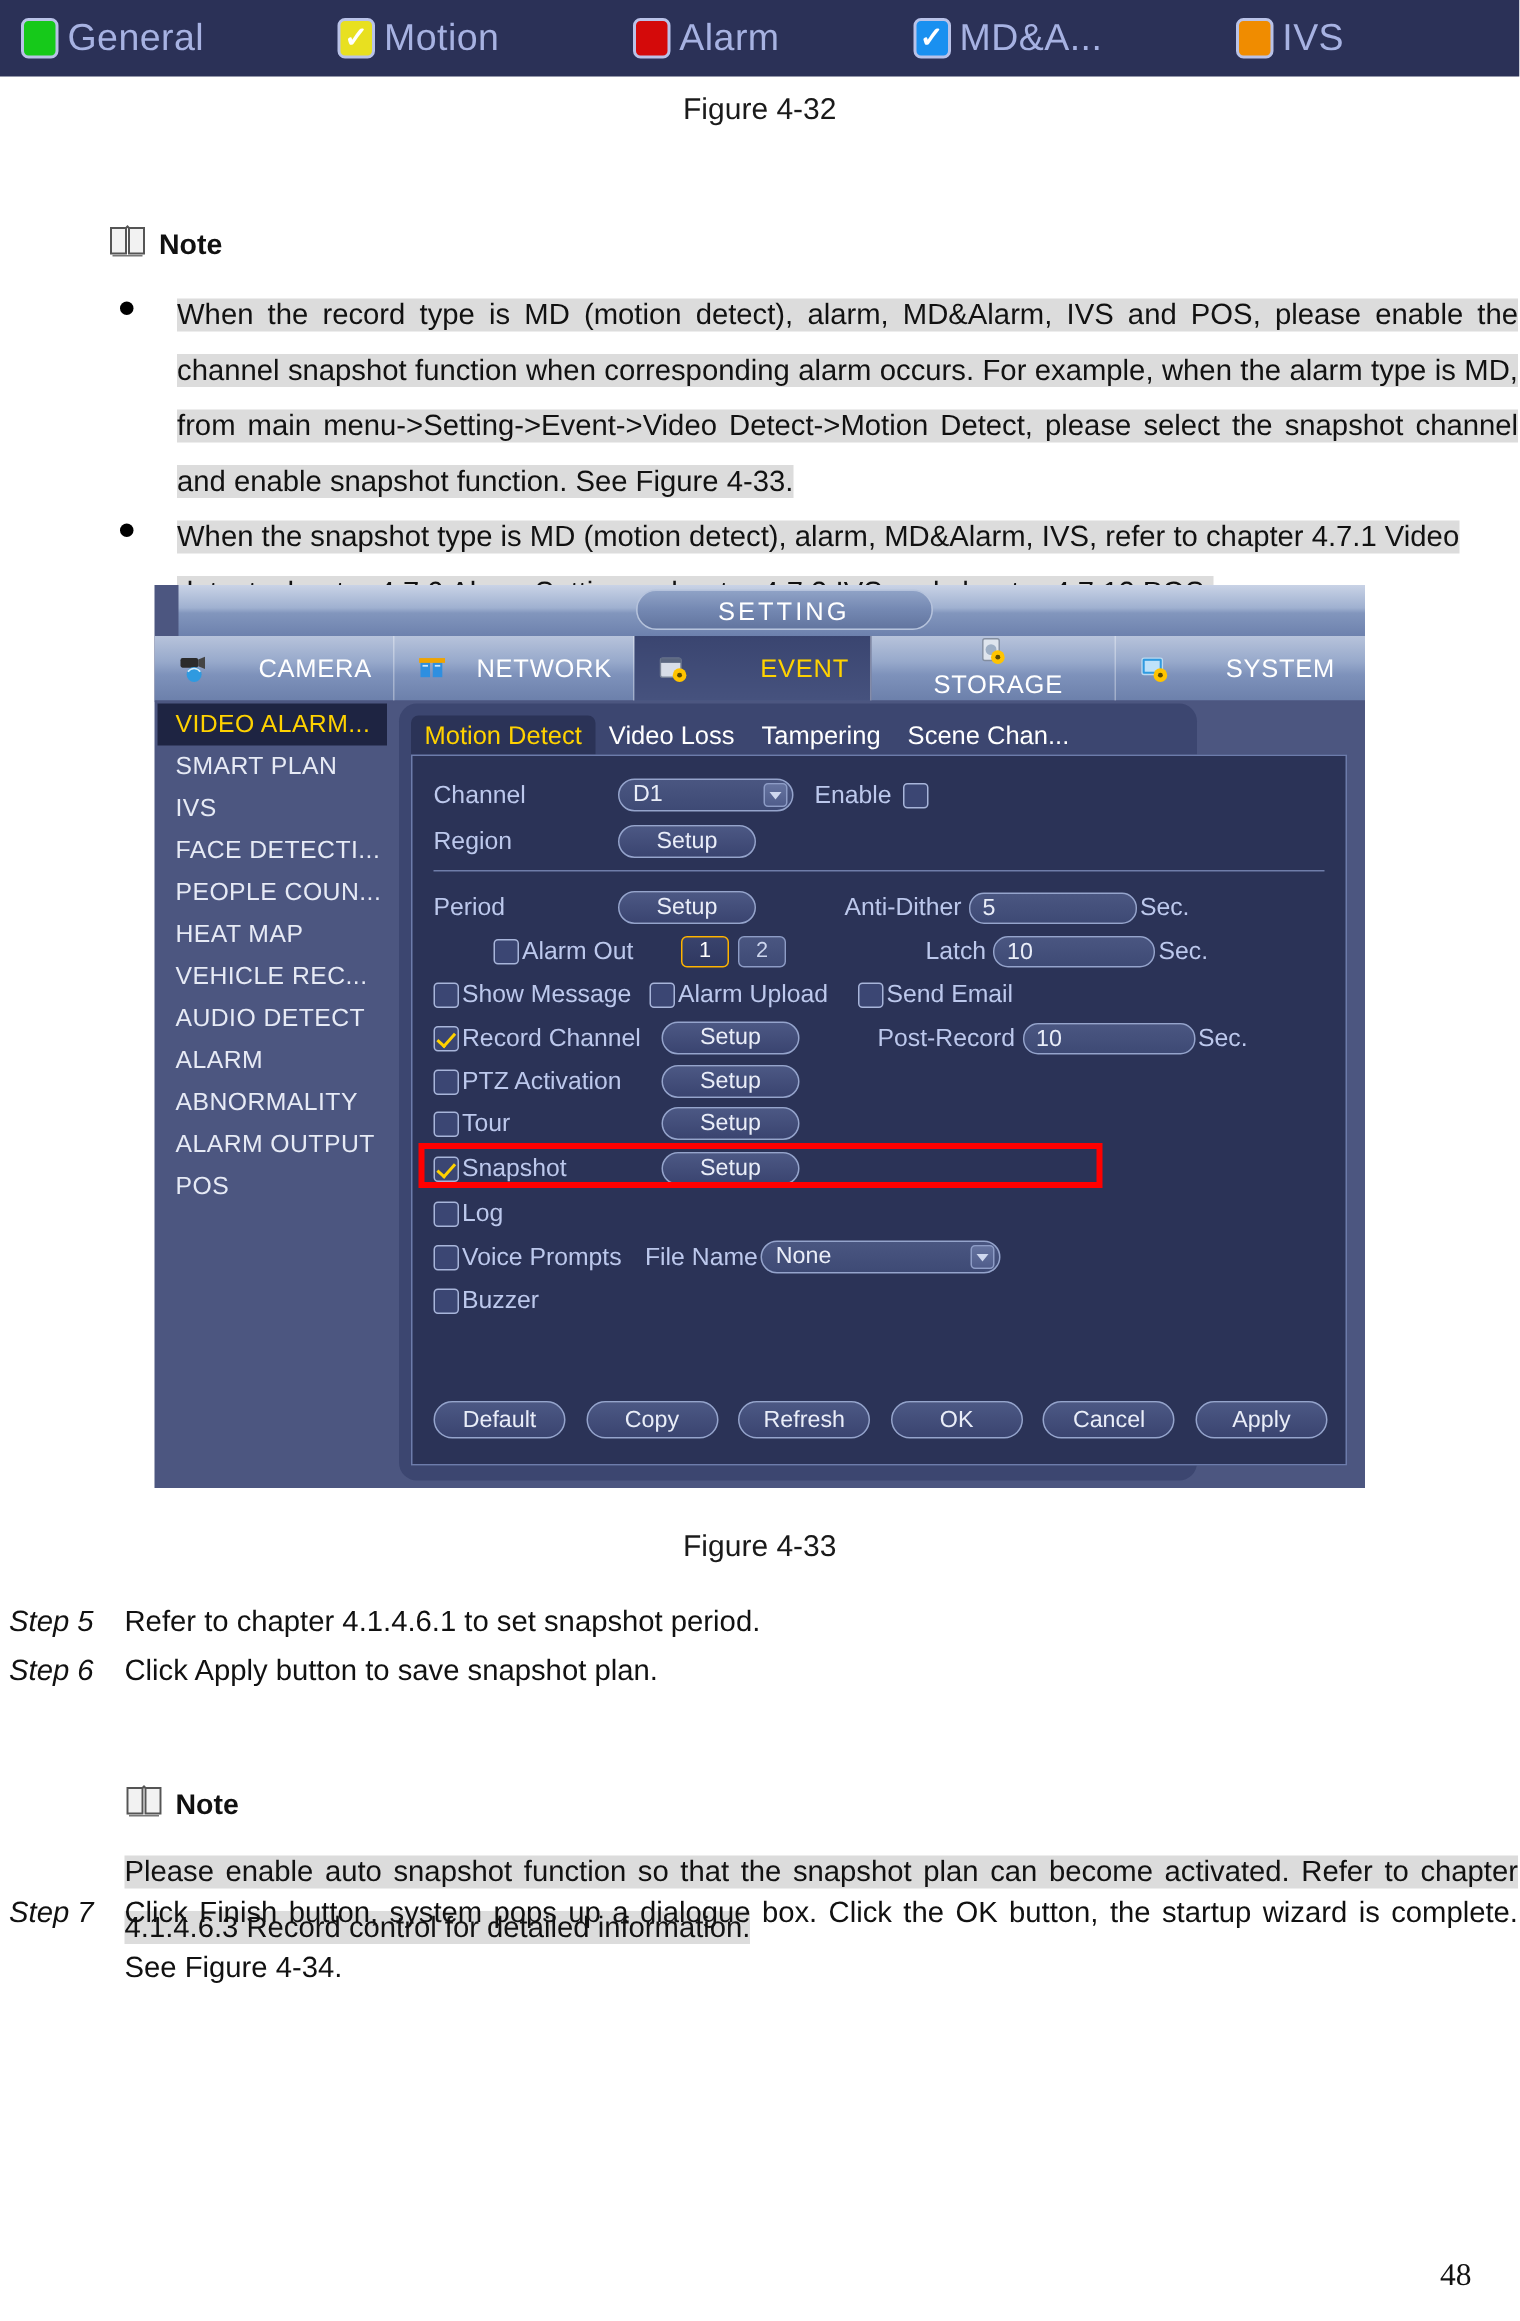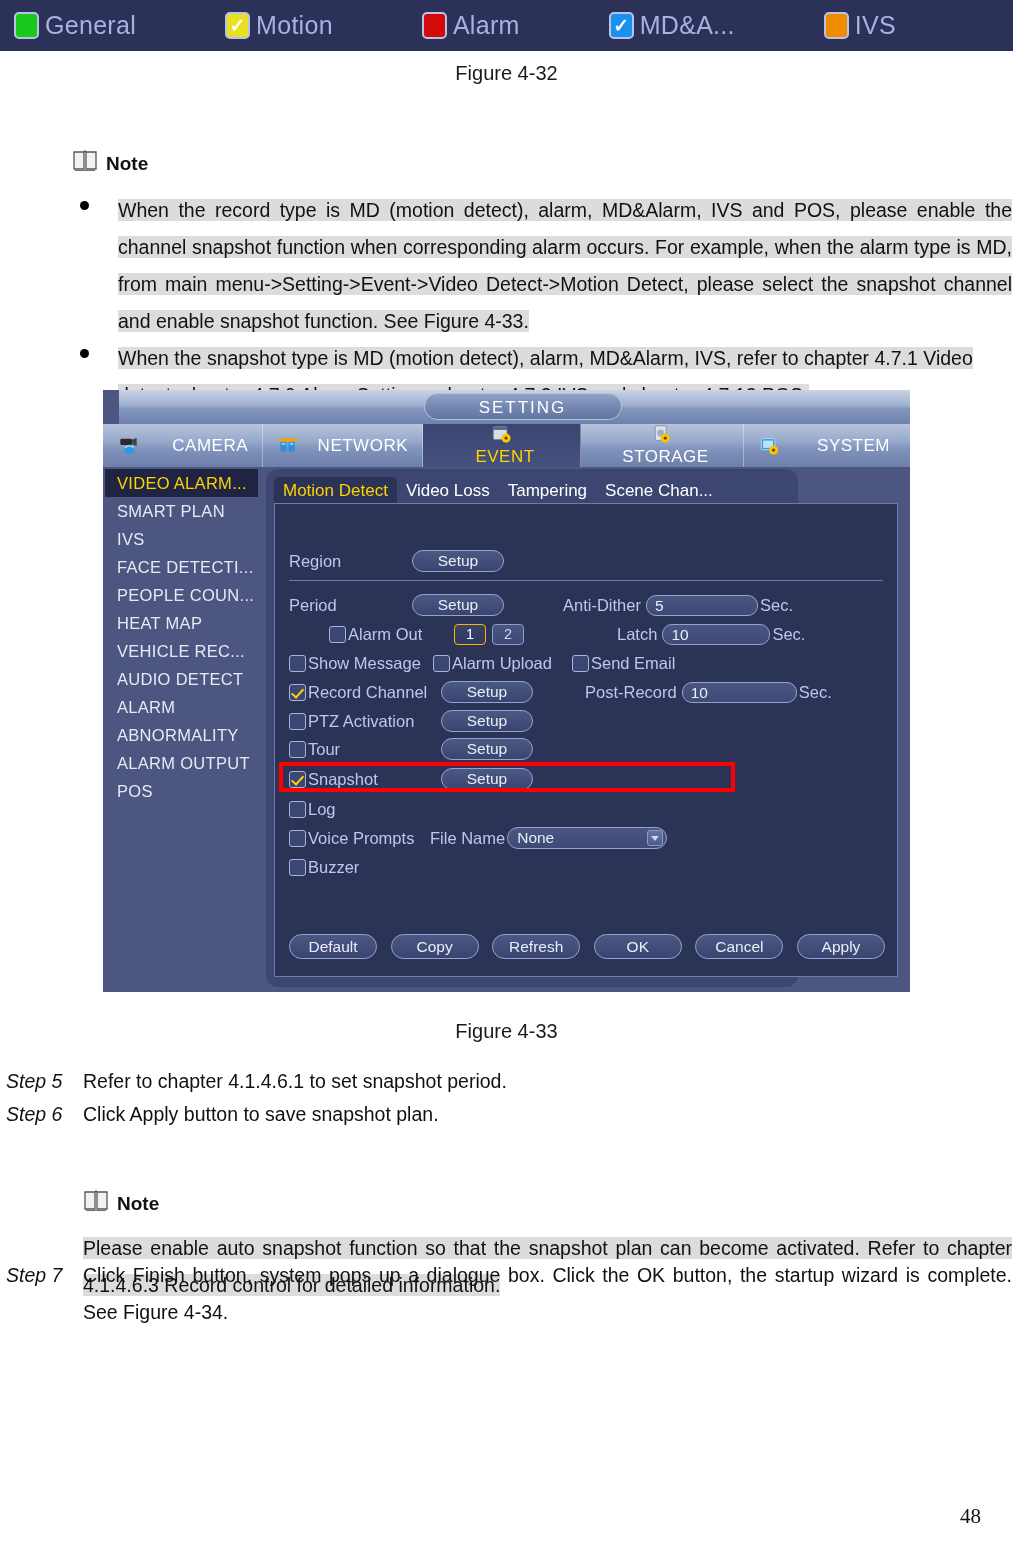--- a/index.html
+++ b/index.html
@@ -189,21 +189,20 @@
   }
   .nvr-tab .tab-text {
     color: #ffffff;
     font-size: 17px;
     letter-spacing: .5px;
     margin-left: 7px;
     white-space: nowrap;
   }
   .nvr-tab.active {
     background: linear-gradient(to bottom, #3a4570 0%, #46527e 100%);
-    flex-direction: column;
   }
   .nvr-tab.active .tab-text { color: #ffd200; }
   .tab-ico {
     width: 23px; height: 20px; flex: none;
     position: relative;
   }
 
   #nvr-body {
     position: absolute;
     left: 0; top: 77px;
@@ -559,20 +558,29 @@
 
       <div id="panel-tabrow">
         <div class="ptab active">Motion Detect</div>
         <div class="ptab">Video Loss</div>
         <div class="ptab">Tampering</div>
         <div class="ptab">Scene Chan...</div>
       </div>
 
       <div id="panel-inner">
 
+        <div class="frow" style="left:14px; top:13px;">
+          <span class="flabel" style="width:123px;">Channel</span>
+          <span class="selectbox" style="width:117px;">
+            <span>D1</span>
+            <span class="sel-arrow"></span>
+          </span>
+          <span class="flabel" style="margin-left:14px;">Enable</span>
+          <span class="cbx" style="margin-left:8px;"></span>
+        </div>
 
         <div class="frow" style="left:14px; top:44px;">
           <span class="flabel" style="width:123px;">Region</span>
           <span class="btn btn-setup">Setup</span>
         </div>
 
         <div id="divider-line"></div>
 
         <div class="frow" style="left:14px; top:88px;">
           <span class="flabel" style="width:123px;">Period</span>

